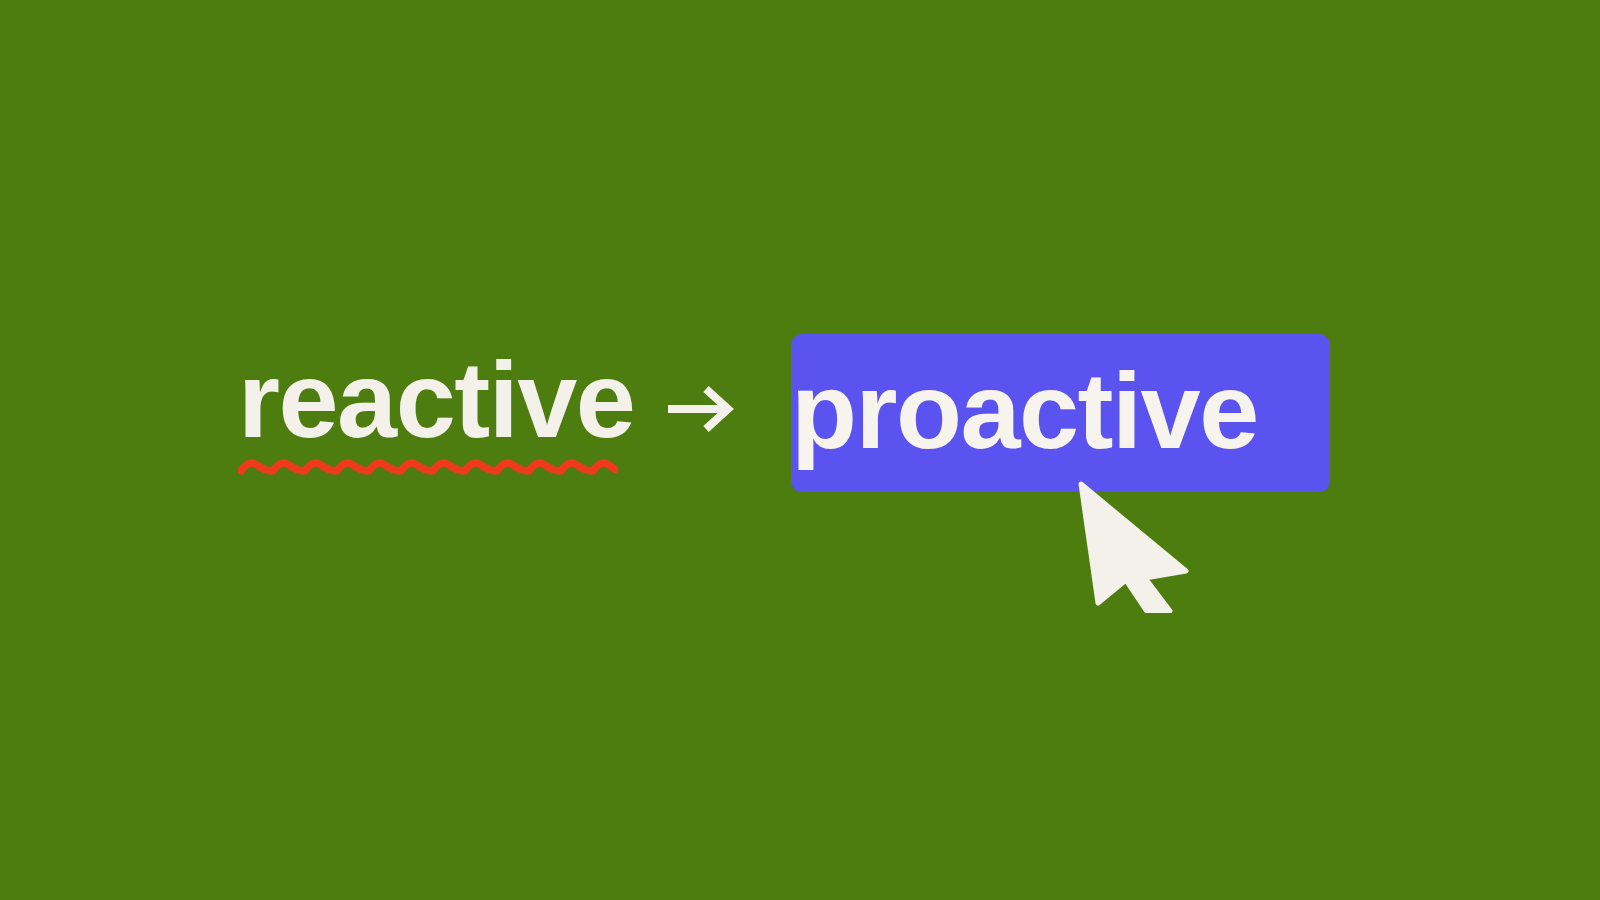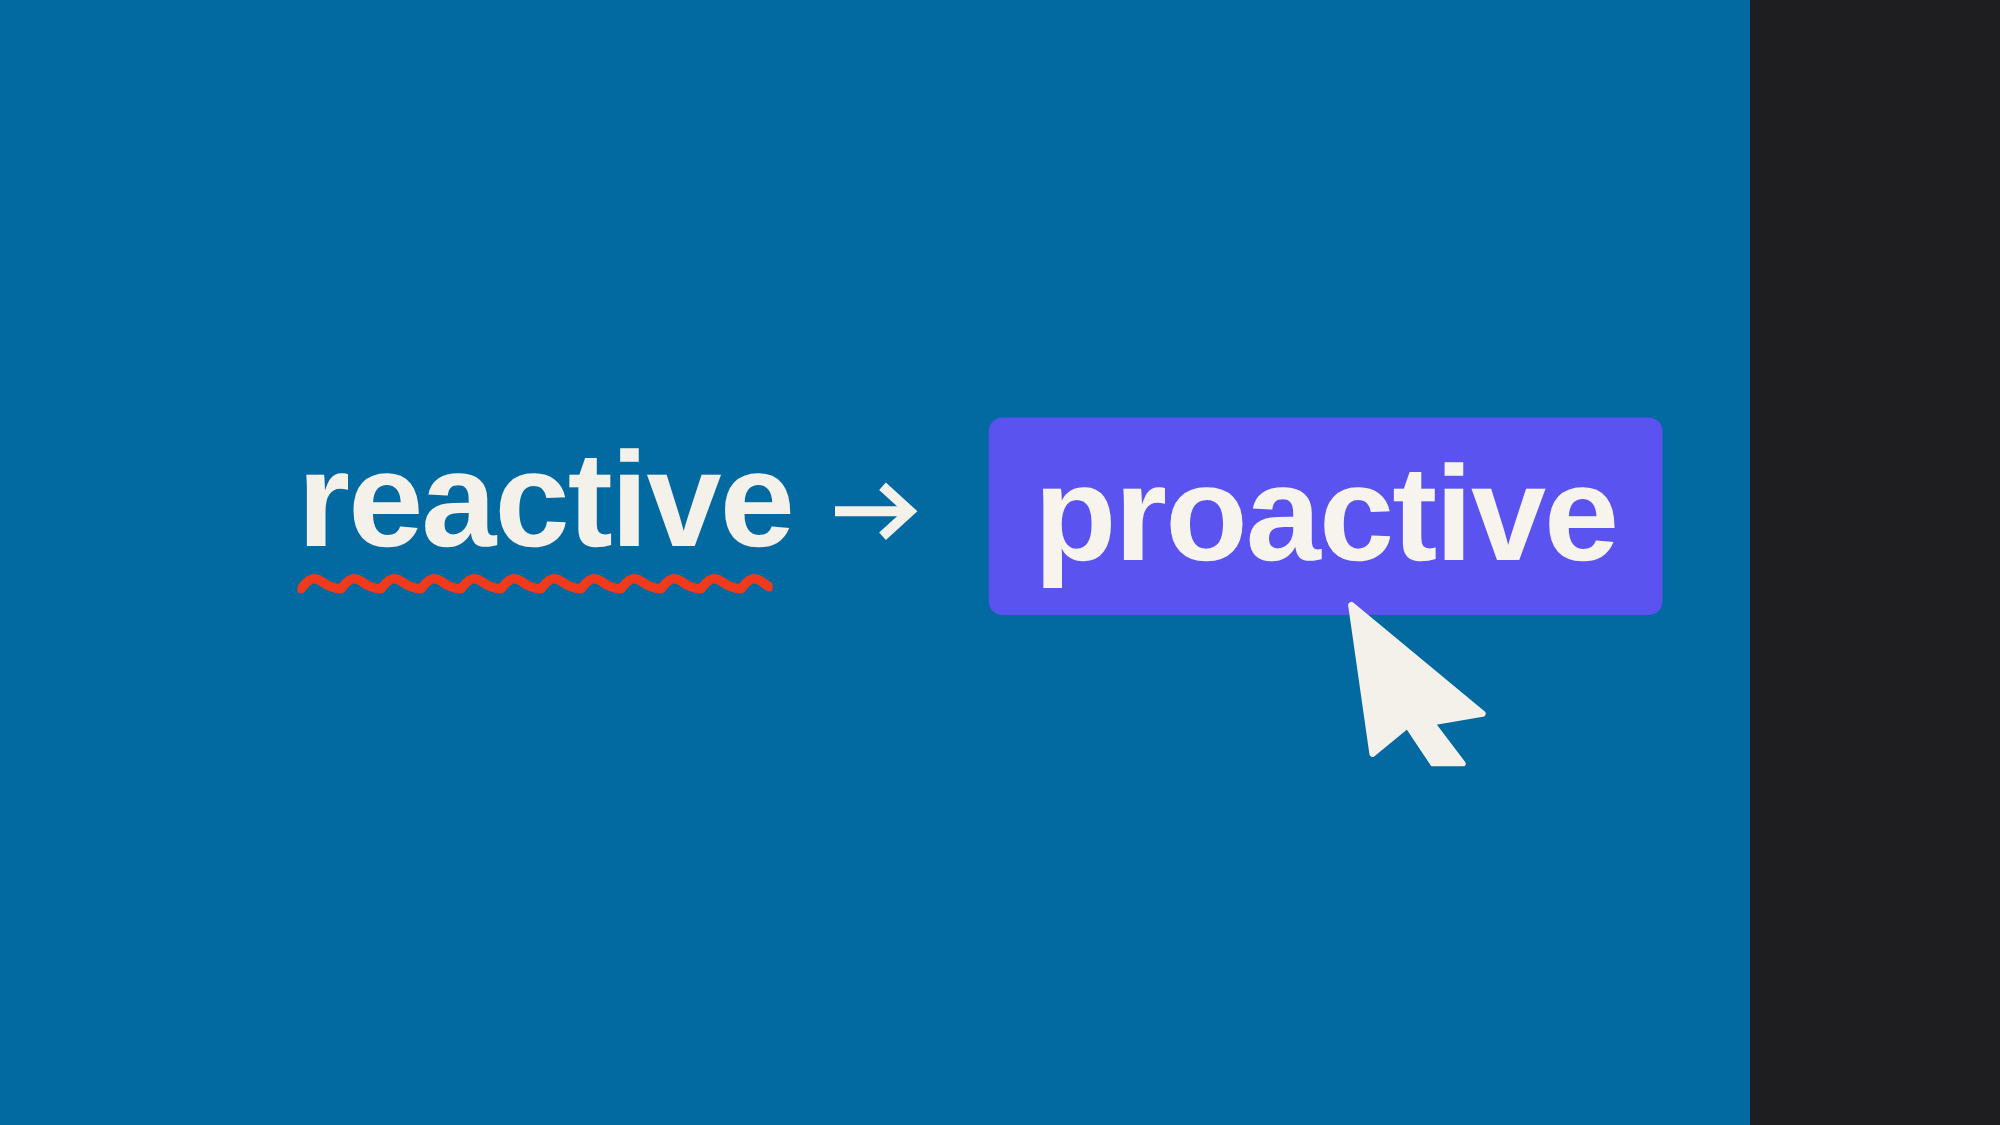--- a/index.html
+++ b/index.html
@@ -8,23 +8,23 @@
   }
   body {
     width: 1600px;
     height: 900px;
     background: #1e1e20;
     font-family: "Liberation Sans", sans-serif;
     overflow: hidden;
   }
   .stage {
     position: relative;
-    width: 1400px;
+    width: 1600px;
     height: 900px;
-    background: #0369a1;
+    background: #4d7c0f;
   }
 
   
   .reactive-group {
     position: absolute;
     left: 238px;
     top: 350px;
     width: 390px;
     height: 135px;
   }
@@ -63,21 +63,20 @@
     left: 791px;
     top: 334px;
     width: 539px;
     height: 158px;
     background: #5a53f0;
     border-radius: 11px;
     border: none;
     padding: 0;
     display: flex;
     align-items: center;
-    justify-content: center;
     box-sizing: border-box;
   }
   .proactive-label {
     font-family: "Liberation Sans", sans-serif;
     font-size: 108px;
     font-weight: 700;
     line-height: 108px;
     letter-spacing: -1.5px;
     color: #f7f4ee;
     white-space: nowrap;

